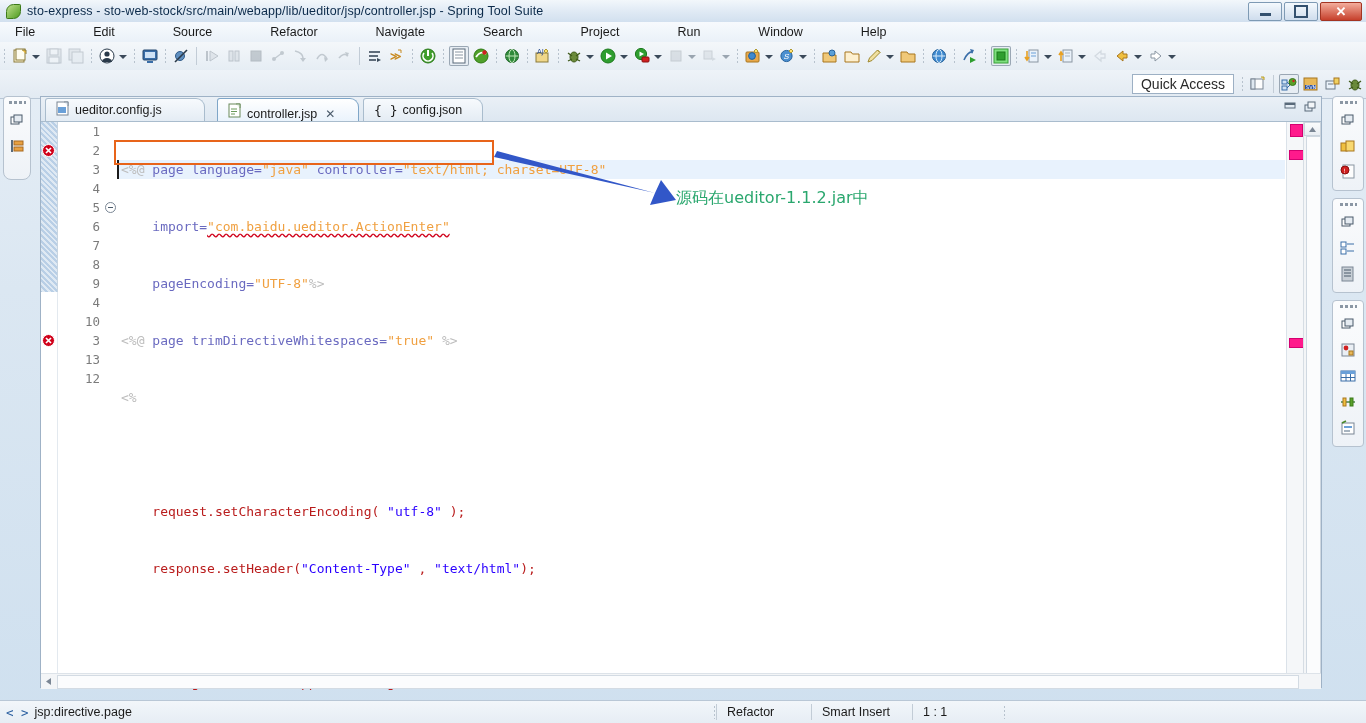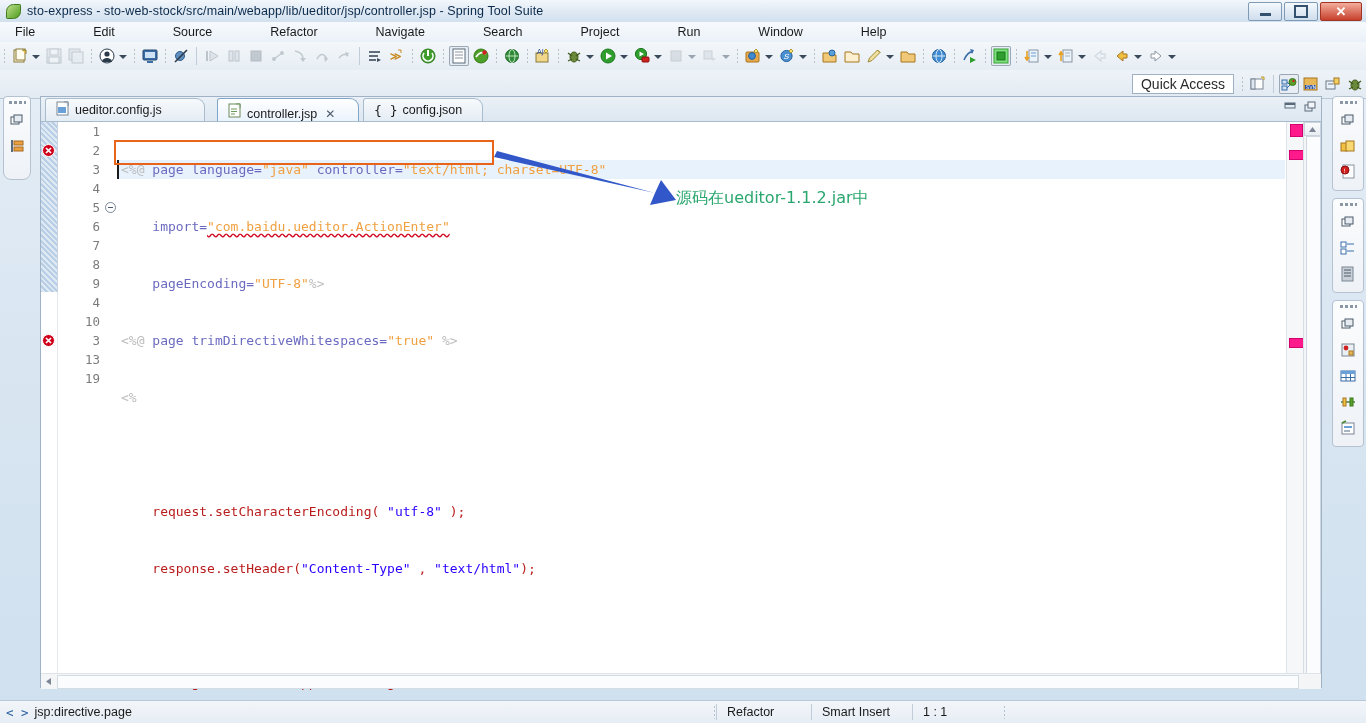--- a/index.html
+++ b/index.html
@@ -668,21 +668,21 @@
         <div class="gline">4</div>
         <div class="gline">5</div>
         <div class="gline">6</div>
         <div class="gline">7</div>
         <div class="gline">8</div>
         <div class="gline">9</div>
         <div class="gline">4</div>
         <div class="gline">10</div>
         <div class="gline">3</div>
         <div class="gline">13</div>
-        <div class="gline">19</div>
+        <div class="gline">12</div>
       </div>
 
       <div class="errmark" style="top:22px">
         <svg width="13" height="13">
             <circle cx="6.5" cy="6.5" r="6" fill="#d0021b" stroke="#fff" stroke-width="1"></circle>
             <path d="M4 4 l5 5 M9 4 l-5 5" stroke="#fff" stroke-width="1.7"></path>
           </svg>
       </div>
       <div class="errmark" style="top:212px">
         <svg width="13" height="13">

